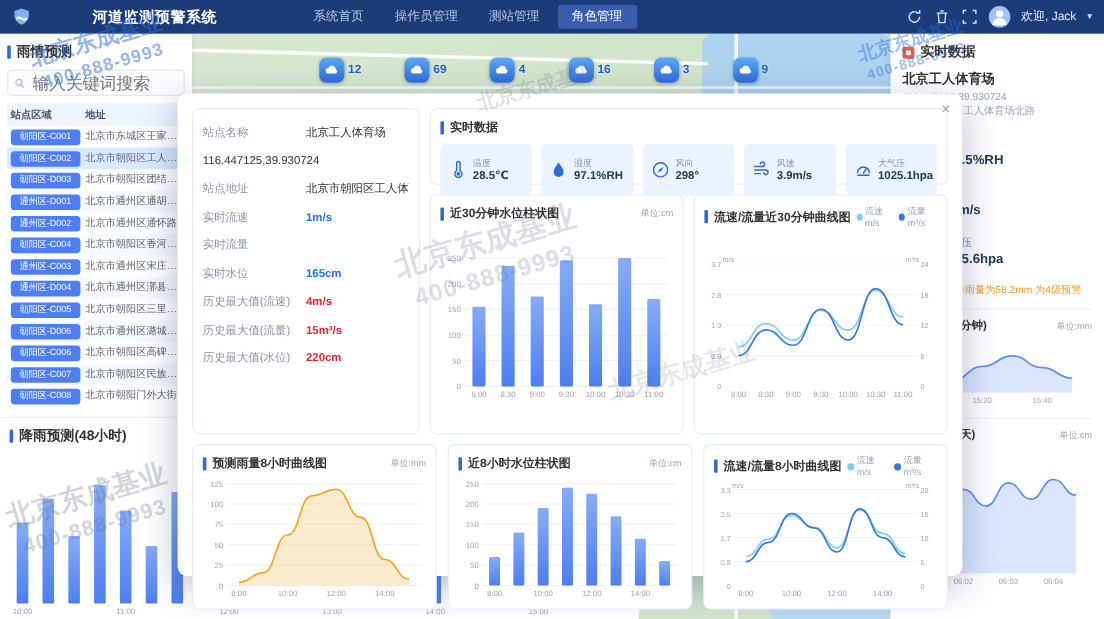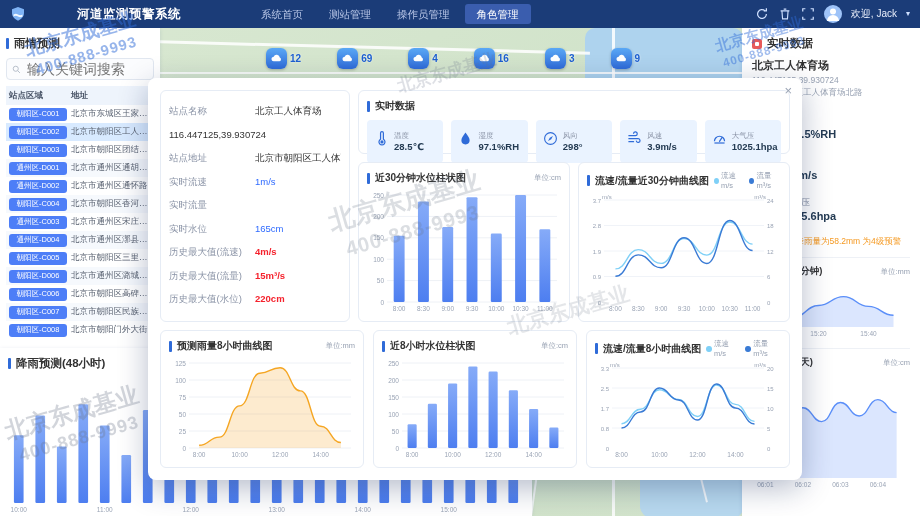--- a/index.html
+++ b/index.html
@@ -83,48 +83,48 @@
   .rp-sec-hd{display:flex;align-items:center;gap:4px}
   .rp-sec-title{font-size:9.5px;font-weight:bold;color:#333}
   .rp-unit{margin-left:auto;font-size:7.5px;color:#98a2b3}
   .rp-plot1{height:56px;margin-top:4px}
   .rp-plot2{height:116px;margin-top:4px}
 
   
   .modal{position:absolute;left:148px;top:78px;width:654px;height:402px;background:#fff;border-radius:8px;
     z-index:40;box-shadow:0 8px 30px rgba(10,30,80,.3);padding:12px;box-sizing:border-box;}
   .modal-close{position:absolute;right:10px;top:6px;font-size:13px;color:#98a2b3;cursor:pointer;line-height:1;z-index:5}
-  .m-row1{display:flex;gap:8px;height:232px}
+  .m-row1{display:flex;gap:8px;height:272px}
   .m-info{width:190px;flex:none}
   .card{border:1px solid #e6ecf5;border-radius:6px;background:#fff;padding:8px;box-sizing:border-box;
     display:flex;flex-direction:column;min-width:0}
   .card-hd{display:flex;align-items:center;gap:5px;margin-bottom:3px;flex:none}
   .card-title{font-size:10px;font-weight:bold;color:#333;white-space:nowrap}
   .card-unit{margin-left:auto;font-size:7.5px;color:#98a2b3;white-space:nowrap}
   .legend{margin-left:auto;display:flex;gap:6px;font-size:7.5px;color:#98a2b3;align-items:center}
   .lg-item{display:flex;align-items:center}
   .dot{width:6px;height:6px;border-radius:50%;display:inline-block;margin-right:2px}
   .plot{flex:1;min-height:0}
   .m-right{flex:1;display:flex;flex-direction:column;gap:8px;min-width:0}
   .m-badges{height:64px;flex:none}
   .bdg-row{display:flex;gap:8px;flex:1;margin-top:4px}
-  .bdg{display:flex;align-items:flex-start;gap:5px;background:#eaf3ff;border-radius:4px;padding:11px 7px;flex:1;min-width:0}
+  .bdg{display:flex;align-items:center;gap:5px;background:#eaf3ff;border-radius:4px;padding:11px 7px;flex:1;min-width:0}
   .bdg-ic{width:15px;height:15px;color:#2f6bd8;flex:none}
   .bdg-ic svg{width:100%;height:100%}
   .bdg-col{display:flex;flex-direction:column;min-width:0}
   .bdg-l{font-size:7.5px;color:#8a93a6;white-space:nowrap}
   .bdg-v{font-size:9.5px;font-weight:bold;color:#243b53;white-space:nowrap}
   .m-chartrow{flex:1;display:flex;gap:8px;min-height:0}
   .m-chartrow .card{flex:1}
   .m-row2{display:flex;gap:9px;height:138px;margin-top:8px}
   .m-row2 .card{flex:1}
   .inf-row{display:flex;font-size:9.5px;line-height:23.5px}
   .inf-l{width:86px;color:#8a93a6;flex:none}
   .inf-v{color:#333;flex:1;white-space:nowrap;overflow:hidden}
-  .inf-v.blue{color:#2f6bff;font-weight:normal}
+  .inf-v.blue{color:#2f6bff;font-weight:bold}
   .inf-v.red{color:#f5222d;font-weight:bold}
 
   
   .wm{position:absolute;z-index:90;pointer-events:none;transform:rotate(-16deg);font-weight:bold;
     line-height:1.3;white-space:nowrap;text-align:center}
   .wm .ph{font-size:.78em;letter-spacing:1px}
   #wm1{left:26px;top:22px;font-size:19px;color:rgba(47,107,216,.50)}
   #wm2{left:330px;top:184px;font-size:26px;color:rgba(105,115,135,.24)}
   #wm3{left:6px;top:398px;font-size:23px;color:rgba(105,115,135,.30)}
   #wm4{left:716px;top:24px;font-size:15px;color:rgba(47,107,216,.45)}
@@ -201,22 +201,22 @@
 <header>
   <span class="logo">
     <svg viewBox="0 0 16 16">
         <path d="M8 1l6 2.2v3.6c0 3.9-2.5 6.4-6 7.9-3.5-1.5-6-4-6-7.9V3.2z" fill="#7fb3f5"></path>
         <path d="M3.5 8.5c1.5-1 3-1 4.5 0s3 1 4.5 0v2c-1.5 1-3 1-4.5 0s-3-1-4.5 0z" fill="#fff" opacity=".9"></path>
       </svg>
   </span>
   <span class="app-title">河道监测预警系统</span>
   <nav class="tabs">
     <div class="tab">系统首页</div>
+    <div class="tab">操作员管理</div>
     <div class="tab">测站管理</div>
-    <div class="tab">操作员管理</div>
     <div class="tab active">角色管理</div>
   </nav>
   <div class="hdr-right">
     <span class="hbtn">
       <svg viewBox="0 0 16 16" fill="none" stroke="currentColor" stroke-width="1.4">
           <path d="M13 8a5 5 0 11-1.5-3.5"></path>
           <path d="M13 1.5v3h-3" stroke-linejoin="round"></path>
         </svg>
     </span>
     <span class="hbtn">

